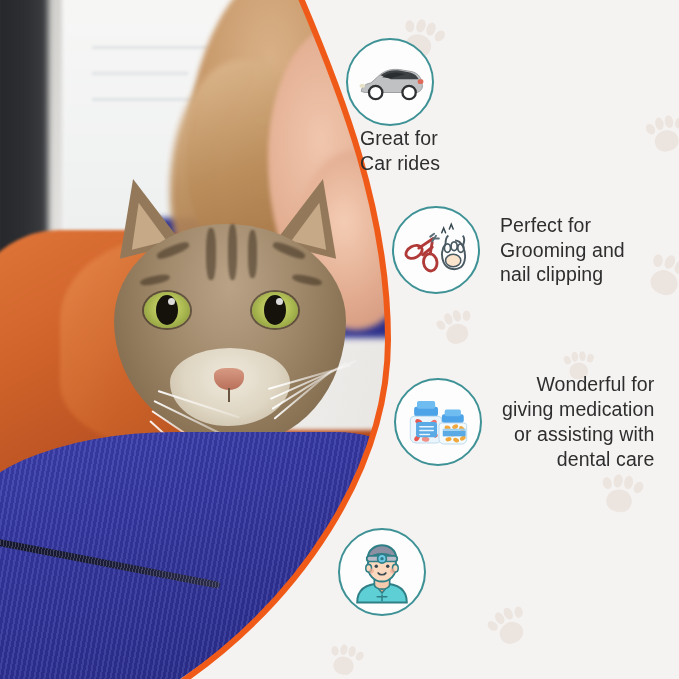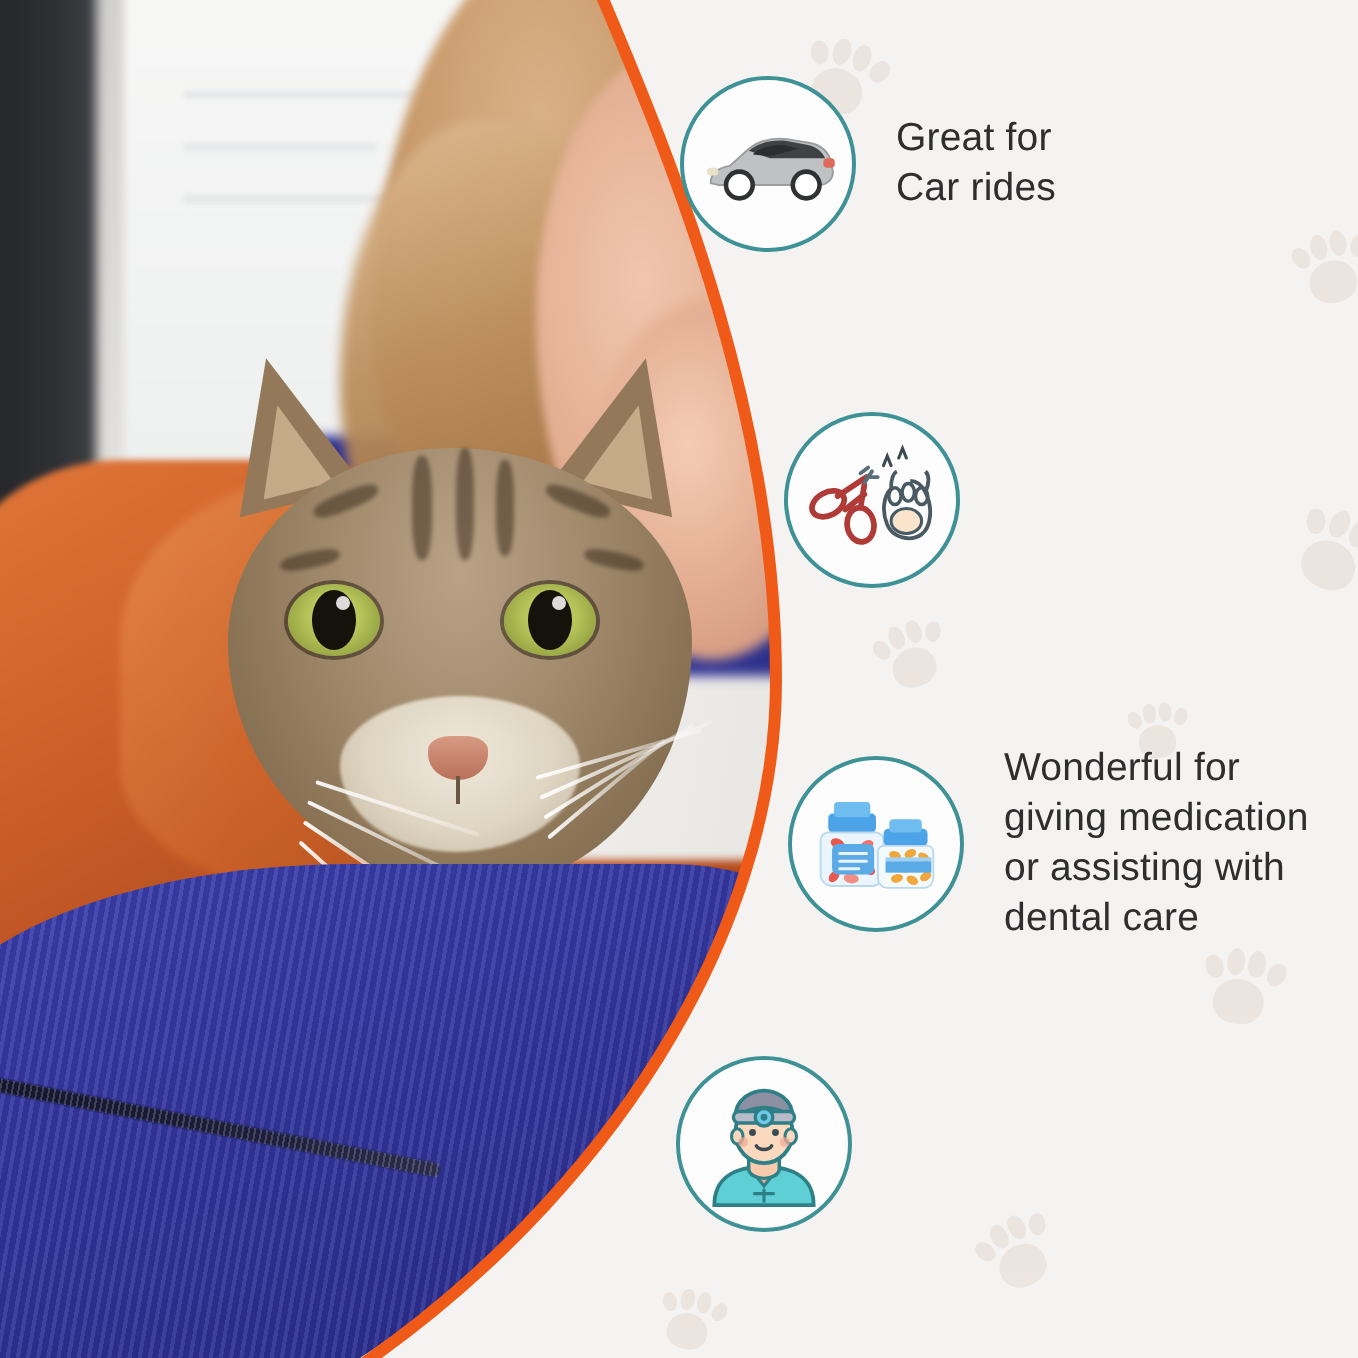--- a/index.html
+++ b/index.html
@@ -255,23 +255,23 @@
   .feature-text {
     margin-left: 20px;
     color: #2e2e2e;
     font-size: 19.5px;
     line-height: 1.28;
     letter-spacing: .1px;
     white-space: pre-line;
   }
 
   
-  .f1 { left: 10px;  top: 38px; }
+  .f1 { left: 10px;  top: 38px; flex-direction: column; }
   .f2 { left: 62px;  top: 206px; }
-  .f3 { left: 64px;  top: 372px; }
+  .f3 { left: 64px;  top: 372px; text-align: right; }
   .f4 { left: 8px;   top: 528px; }
 
   
   .ic { position: absolute; inset: 0; }
 </style>
 </head>
 <body>
 
 <div id="page">
 
@@ -438,20 +438,23 @@
             <ellipse cx="63" cy="40" rx="3.2" ry="4.6"></ellipse>
             <ellipse cx="70" cy="42" rx="3.2" ry="4.4"></ellipse>
           </g>
           <ellipse cx="62" cy="55" rx="8" ry="6.5" fill="#fbe4cc" stroke="#4a5a63" stroke-width="1.6"></ellipse>
           <g stroke="#3a4a52" stroke-width="1.6" fill="none" stroke-linecap="round">
             <path d="M50 26 L52 21 L54 26"></path>
             <path d="M58 22 L60 17 L62 22"></path>
           </g>
         </svg>
       </div>
+      <div class="feature-text">Perfect for
+Grooming and
+nail clipping</div>
     </div>
 
     <div class="feature f3">
       <div class="icon-circle">
         <svg class="ic" viewBox="0 0 88 88">
 
           <rect x="19" y="28" width="25" height="10" rx="2.5" fill="#4da3e8"></rect>
           <rect x="22" y="22" width="19" height="8" rx="2" fill="#6fbcf0"></rect>
           <path d="M19 38 h25 a4 4 0 0 1 4 4 v18 a6 6 0 0 1 -6 6 h-21 a6 6 0 0 1 -6 -6 v-18 a4 4 0 0 1 4 -4 z" fill="#eaf5fd" stroke="#bcd9ec" stroke-width="1"></path>
           <g>

